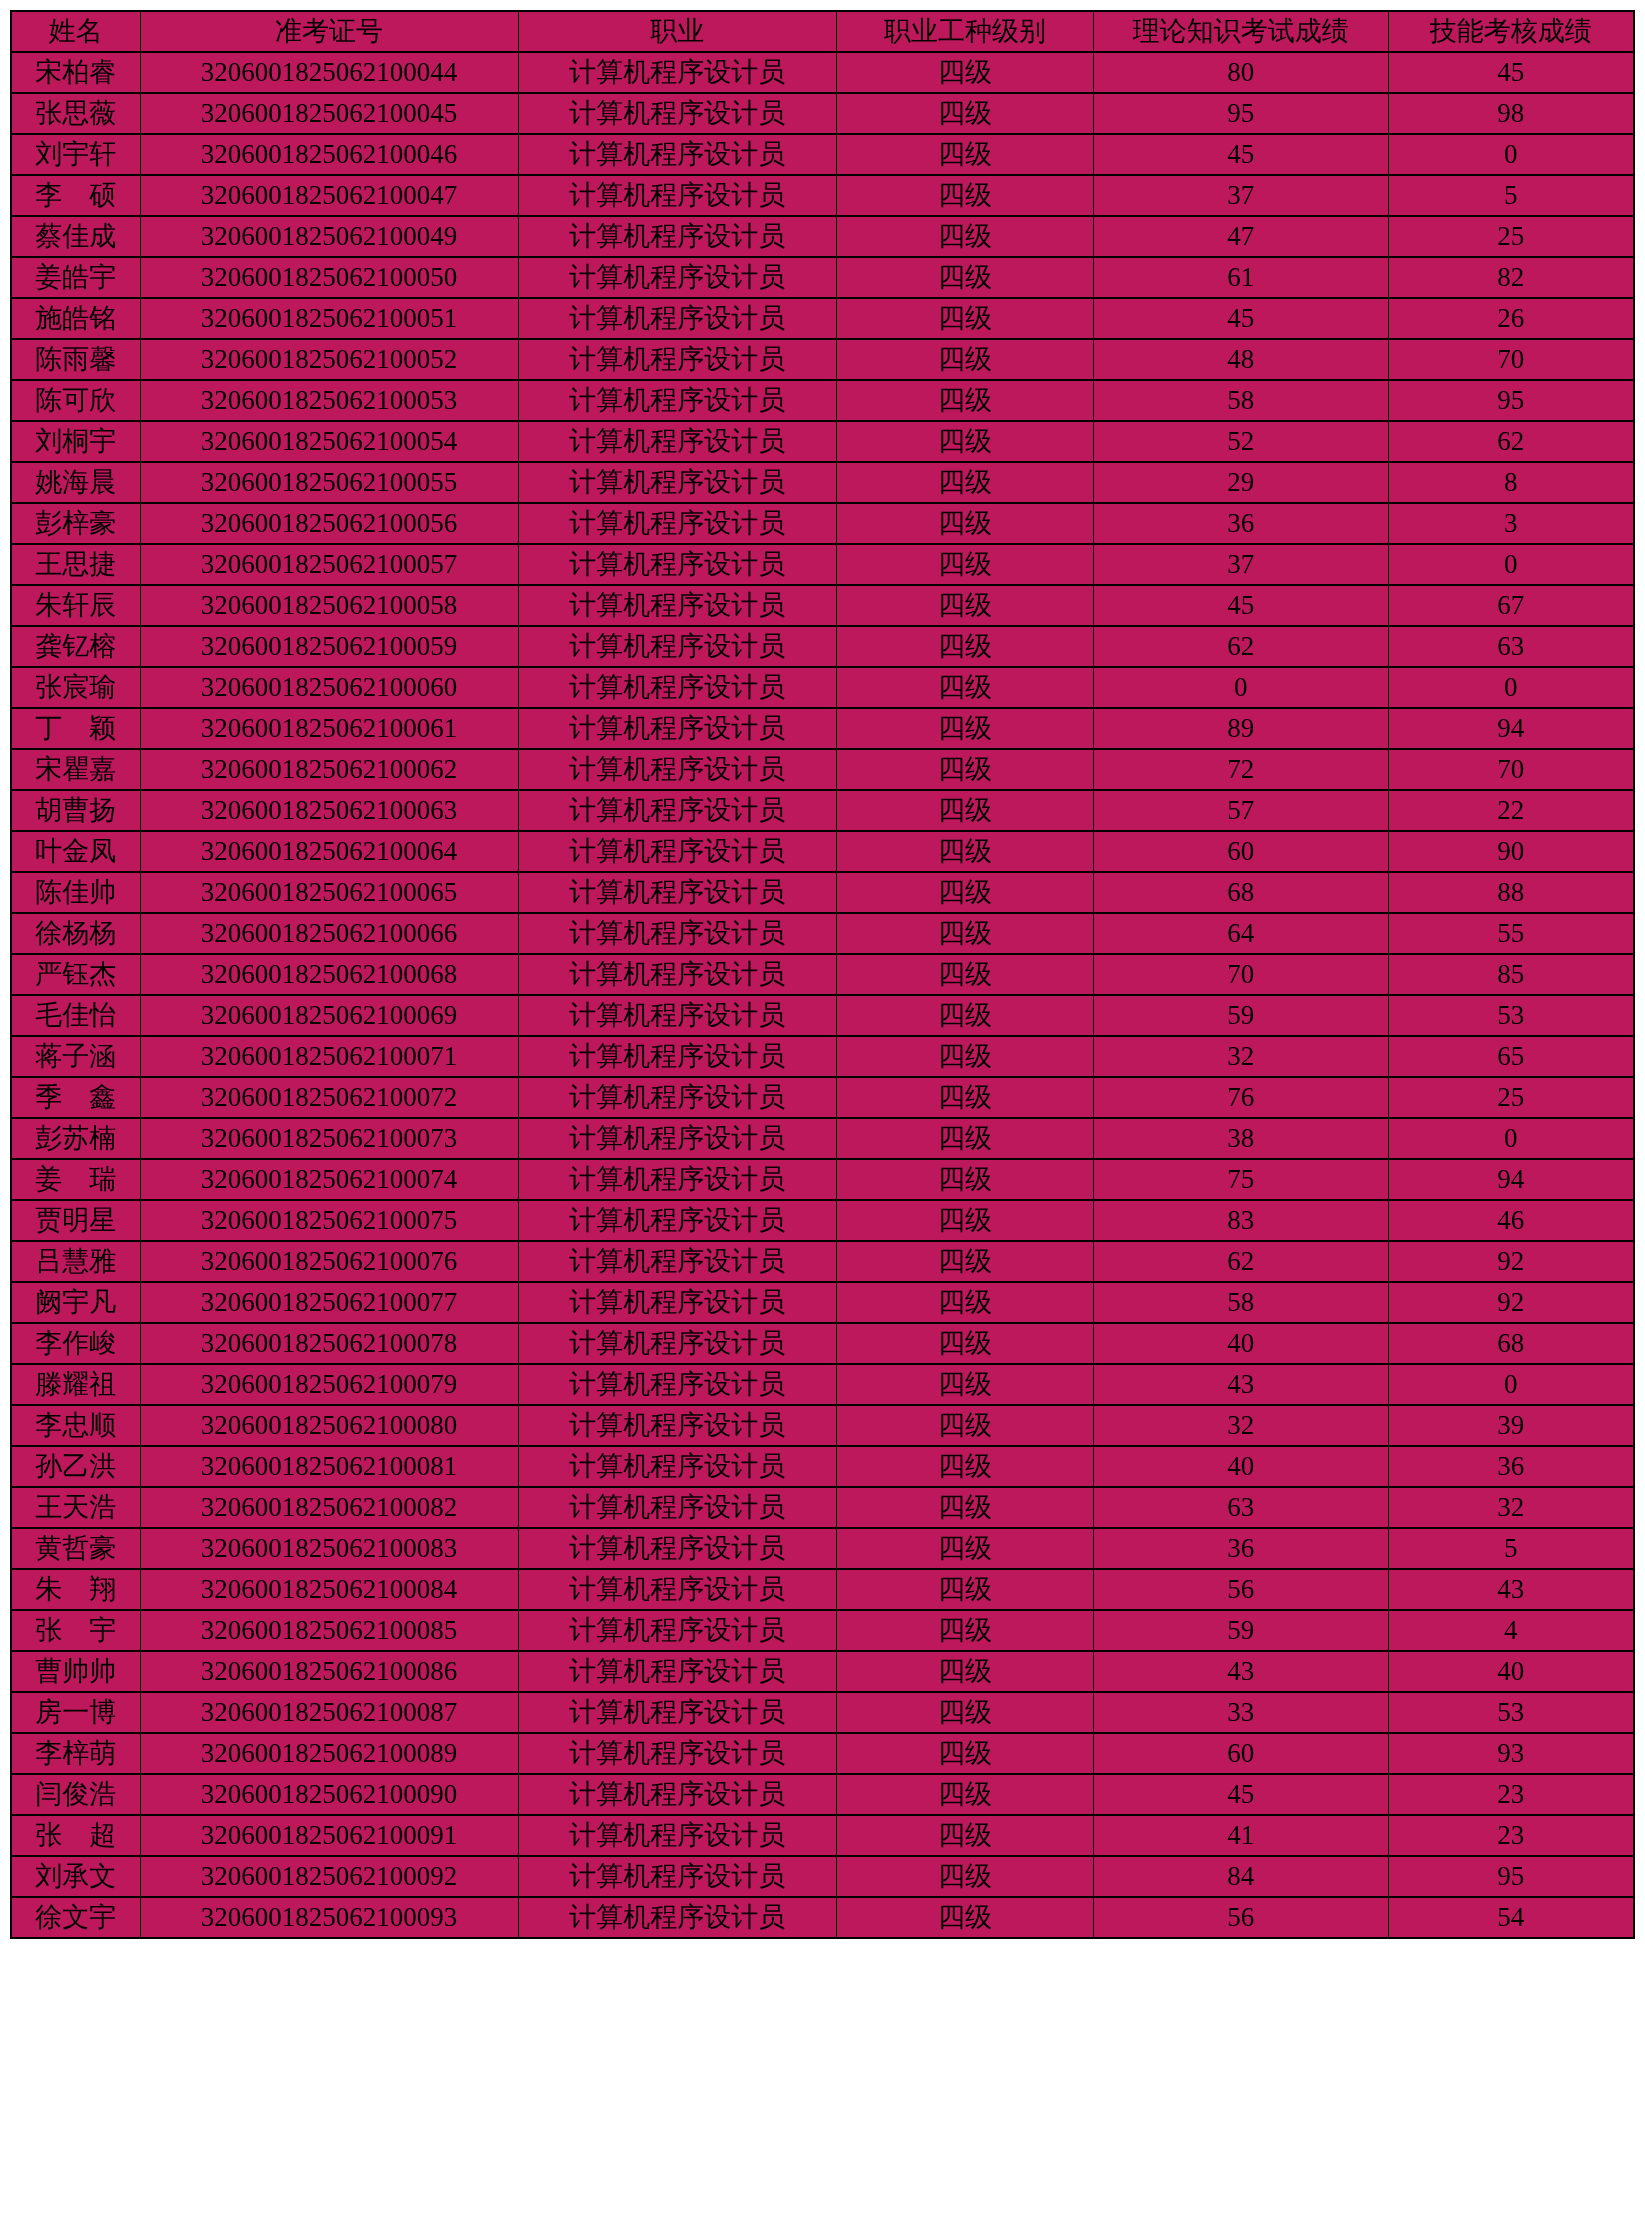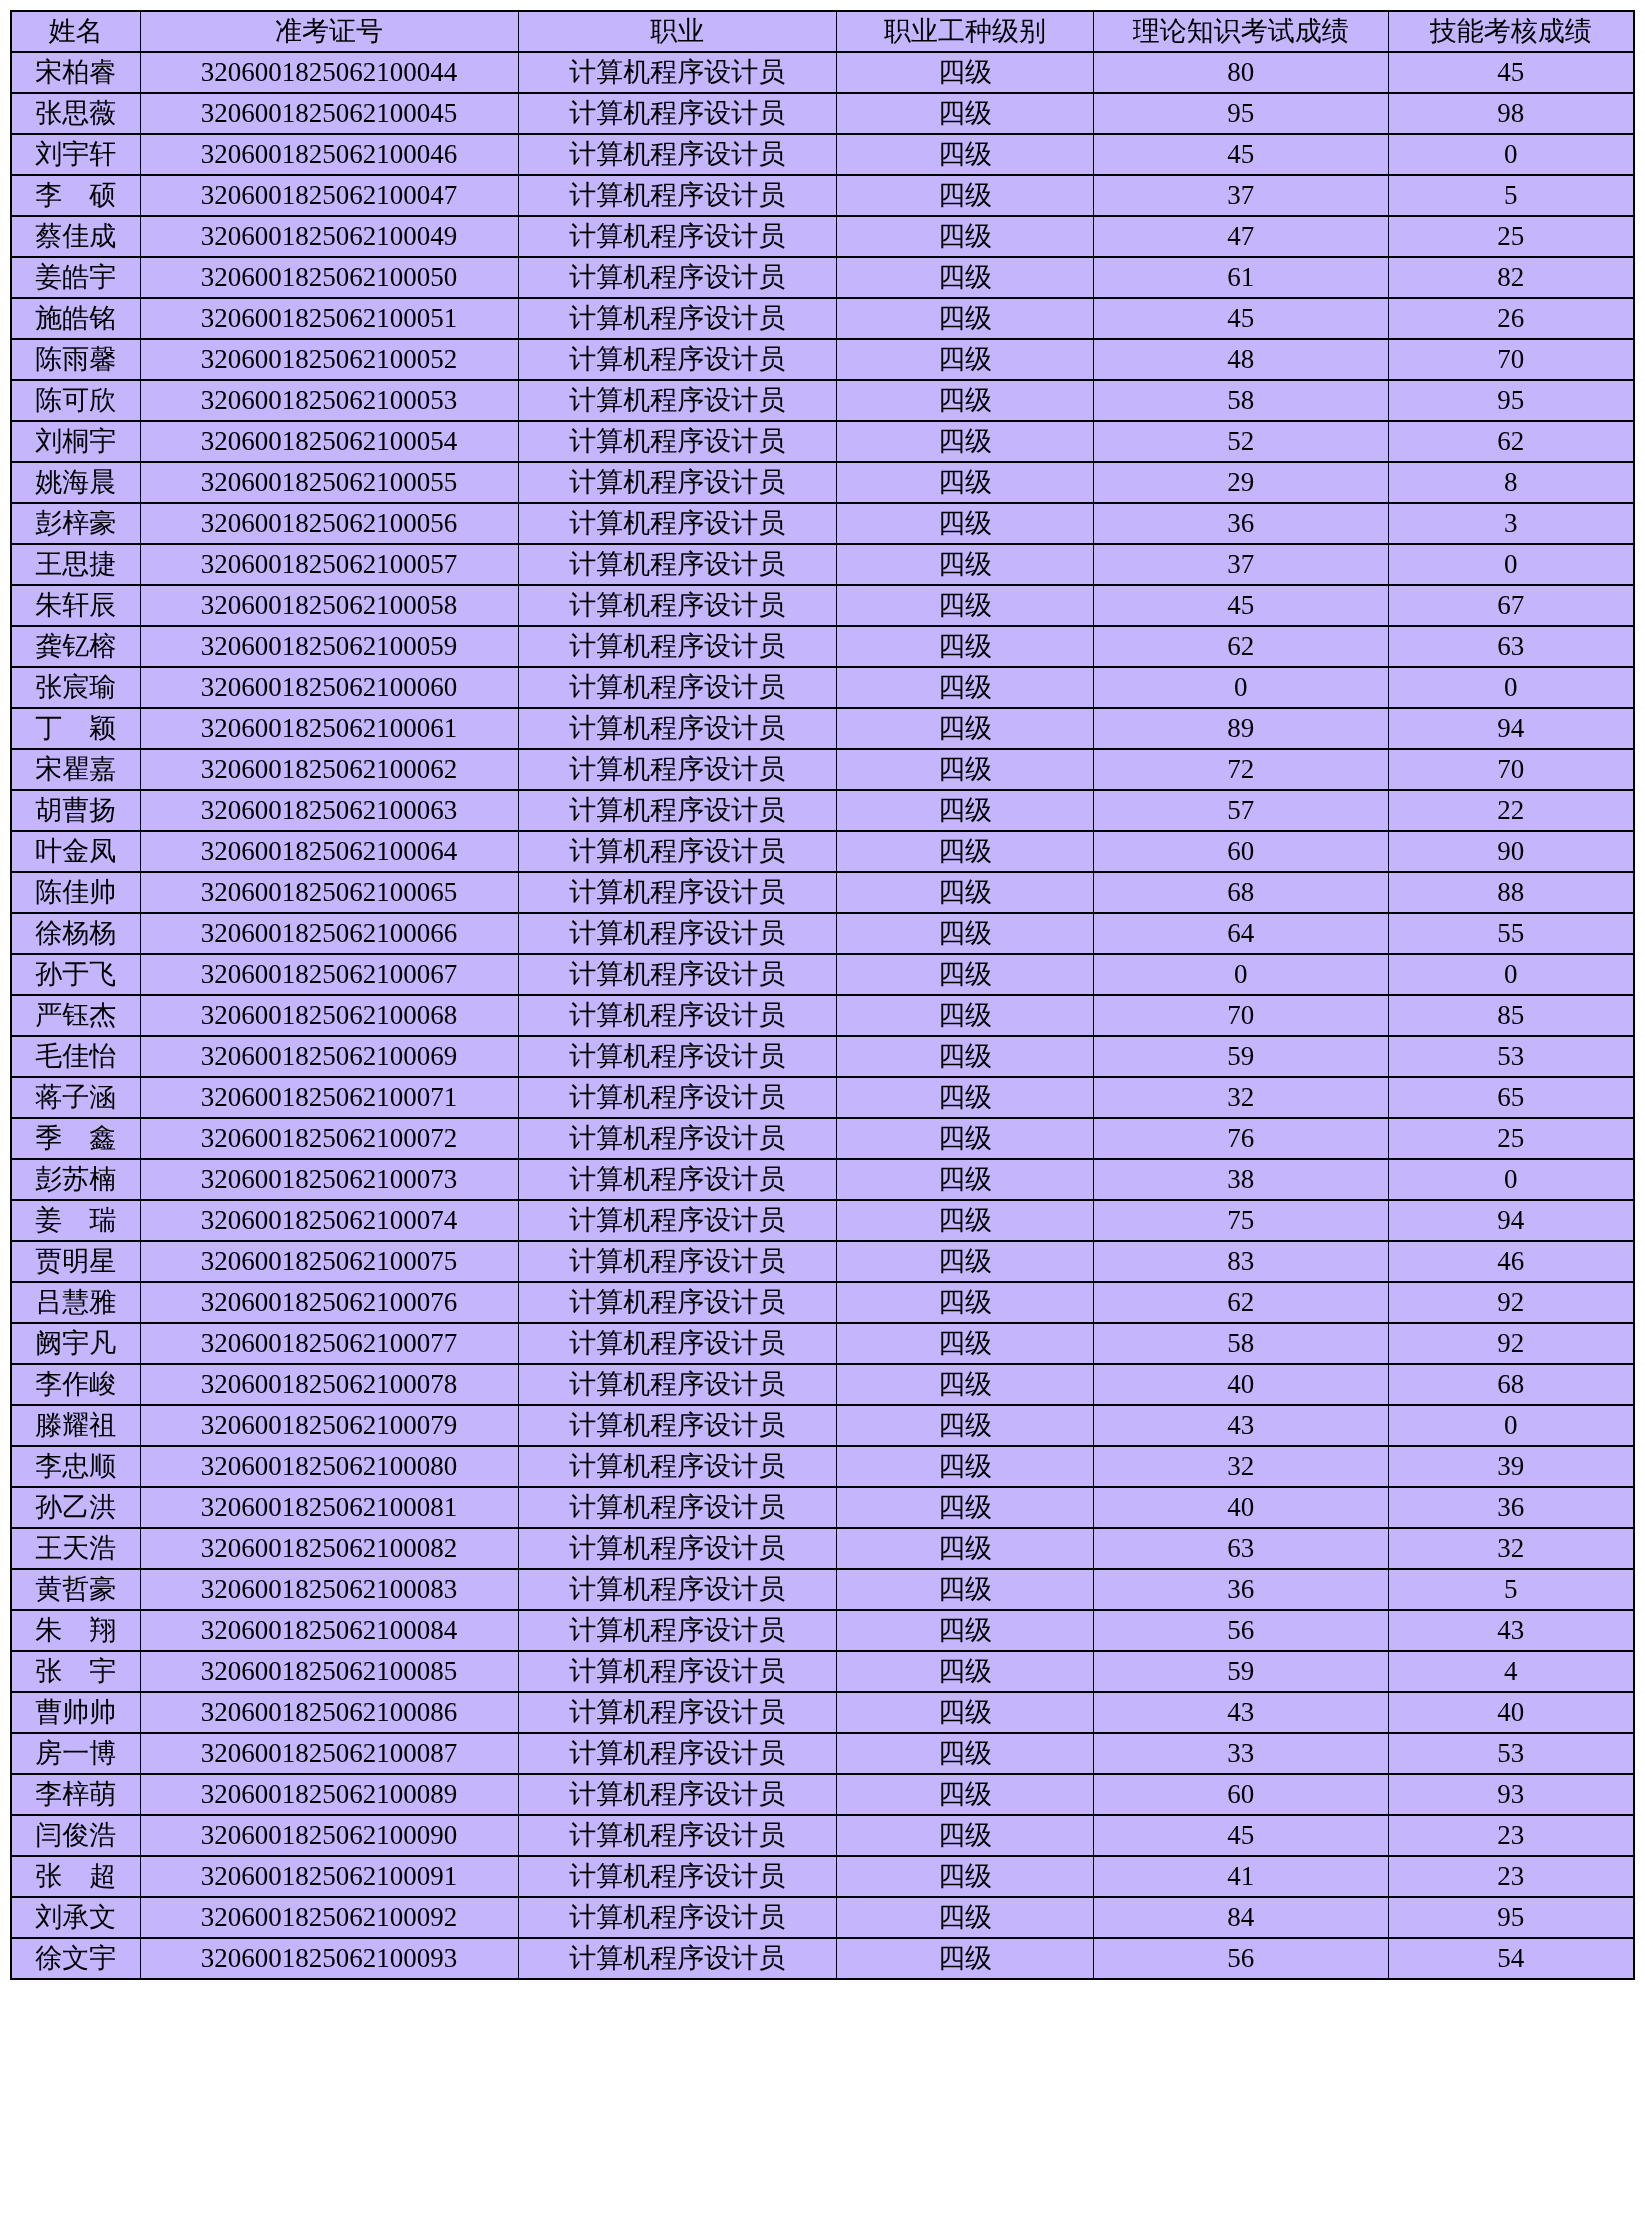--- a/index.html
+++ b/index.html
@@ -14,21 +14,21 @@
   .sheet {
     position: absolute;
     left: 10px;
     top: 10px;
     width: 1625px;
   }
   table.score-table {
     border-collapse: collapse;
     table-layout: fixed;
     width: 100%;
-    background: #c4b5fd;
+    background: #be185d;
   }
   table.score-table th,
   table.score-table td {
     border-top: 2.2px solid #000000;
     border-bottom: 2.2px solid #000000;
     border-left: 1.4px solid #000000;
     border-right: 1.4px solid #000000;
     height: 39px;
     padding: 0 2.9px;
     text-align: center;
@@ -246,28 +246,20 @@
         </tr>
         <tr>
           <td>徐杨杨</td>
           <td>3206001825062100066</td>
           <td>计算机程序设计员</td>
           <td>四级</td>
           <td>64</td>
           <td>55</td>
         </tr>
         <tr>
-          <td>孙于飞</td>
-          <td>3206001825062100067</td>
-          <td>计算机程序设计员</td>
-          <td>四级</td>
-          <td>0</td>
-          <td>0</td>
-        </tr>
-        <tr>
           <td>严钰杰</td>
           <td>3206001825062100068</td>
           <td>计算机程序设计员</td>
           <td>四级</td>
           <td>70</td>
           <td>85</td>
         </tr>
         <tr>
           <td>毛佳怡</td>
           <td>3206001825062100069</td>

